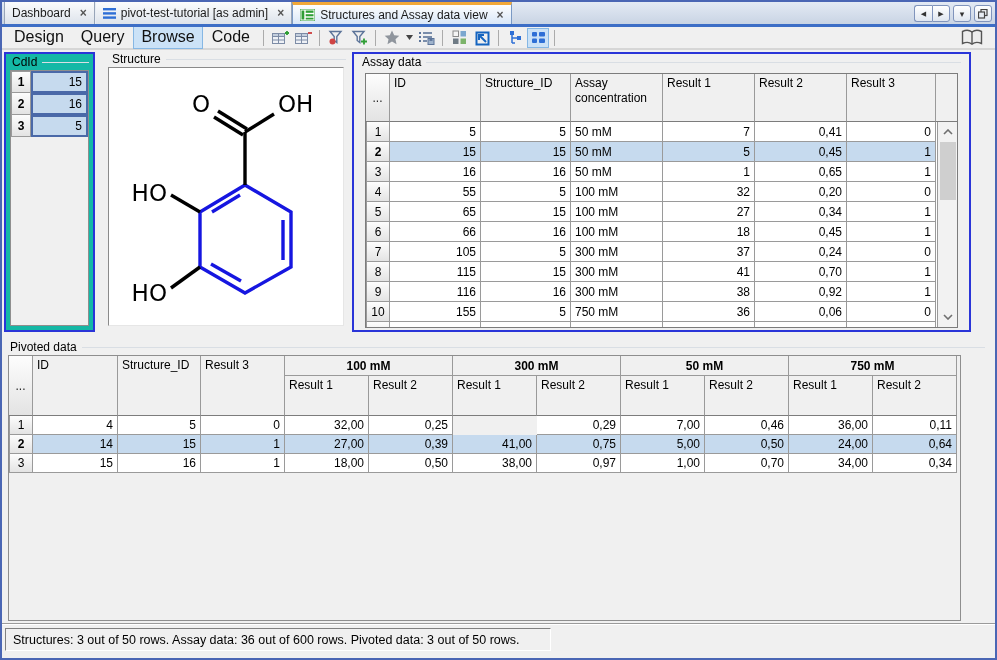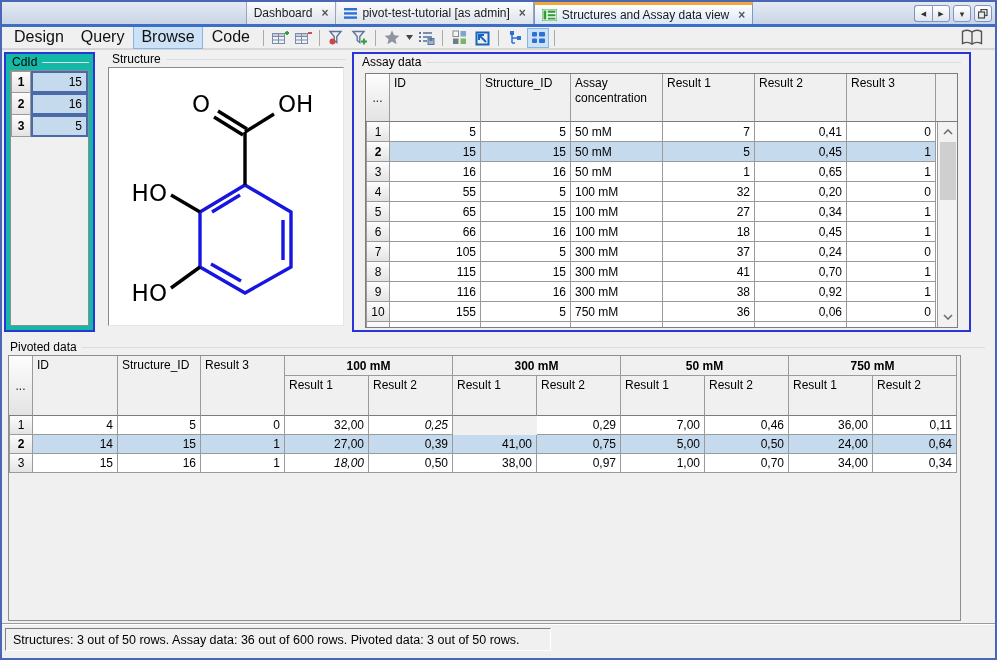--- a/index.html
+++ b/index.html
@@ -2,21 +2,21 @@
 <html><head>
 <meta charset="utf-8">
 <style>
   * { box-sizing: border-box; margin: 0; padding: 0; }
   html,body { background:#fff; }
   body { font-family: "Liberation Sans", sans-serif; }
 
   .window { position:relative; width:997px; height:660px; border:2px solid #4a66b4; background:#f0f0f0; overflow:hidden; }
 
   
-  .tabbar { position:relative; height:25px; background:linear-gradient(#e3eaf4,#c9d4e4); border-bottom:3px solid #3d6ec6; display:flex; align-items:stretch; padding-left:2px;justify-content:center; }
+  .tabbar { position:relative; height:25px; background:linear-gradient(#e3eaf4,#c9d4e4); border-bottom:3px solid #3d6ec6; display:flex; align-items:stretch; padding-left:2px; }
   .tab { display:flex; align-items:center; gap:5px; padding:0 7px; font-size:12px; color:#1a1a1a;
          background:linear-gradient(#fbfcfd,#dde3eb); border-right:1px solid #98a5b8; border-left:1px solid #e8edf4; cursor:default; }
   .tab.first { border-left:1px solid #98a5b8; }
   .tab.active { background:linear-gradient(#fdfefe,#d9e7f8); border-top:3px solid #f2a838; border-left:1px solid #7a99c4; border-right:1px solid #7a99c4; }
   .tab-close { font-size:12px; font-weight:bold; color:#555; margin-left:4px; line-height:1; }
   .tab-controls { position:absolute; right:3px; top:3px; display:flex; gap:3px; }
   .tc-btn { width:18px; height:17px; border:1px solid #8094bc; border-radius:3px; background:linear-gradient(#ffffff,#dfe6f0);
             display:flex; align-items:center; justify-content:center; font-size:7px; color:#333; }
   .tc-pair { display:flex; }
   .tc-pair .tc-btn:first-child { border-radius:3px 0 0 3px; border-right:none; }
@@ -482,21 +482,21 @@
               </div>
             </div>
           </div>
         <div>
             <div class="prow arow">
               <div class="rnum">1</div>
               <div class="td ar" style="width: 85px;">4</div>
               <div class="td ar" style="width: 83px;">5</div>
               <div class="td ar" style="width: 84px;">0</div>
               <div class="td ar" style="width: 84px;">32,00</div>
-              <div class="td ar" style="width: 84px; font-style: italic;">0,25</div>
+              <div class="td ar" style="width: 84px;">0,25</div>
               <div class="td ar" style="width: 84px; margin-top: 30px;">37,00</div>
               <div class="td ar" style="width: 84px;">0,29</div>
               <div class="td ar" style="width: 84px;">7,00</div>
               <div class="td ar" style="width: 84px;">0,46</div>
               <div class="td ar" style="width: 84px;">36,00</div>
               <div class="td ar" style="width: 84px;">0,11</div>
             </div>
             <div class="prow arow sel">
               <div class="rnum bold">2</div>
               <div class="td ar" style="width: 85px;">14</div>
@@ -509,21 +509,21 @@
               <div class="td ar" style="width: 84px;">5,00</div>
               <div class="td ar" style="width: 84px;">0,50</div>
               <div class="td ar" style="width: 84px;">24,00</div>
               <div class="td ar" style="width: 84px;">0,64</div>
             </div>
             <div class="prow arow">
               <div class="rnum">3</div>
               <div class="td ar" style="width: 85px;">15</div>
               <div class="td ar" style="width: 83px;">16</div>
               <div class="td ar" style="width: 84px;">1</div>
-              <div class="td ar" style="width: 84px; font-style: italic;">18,00</div>
+              <div class="td ar" style="width: 84px;">18,00</div>
               <div class="td ar" style="width: 84px;">0,50</div>
               <div class="td ar" style="width: 84px;">38,00</div>
               <div class="td ar" style="width: 84px;">0,97</div>
               <div class="td ar" style="width: 84px;">1,00</div>
               <div class="td ar" style="width: 84px;">0,70</div>
               <div class="td ar" style="width: 84px;">34,00</div>
               <div class="td ar" style="width: 84px;">0,34</div>
             </div>
           </div>
       </div>

